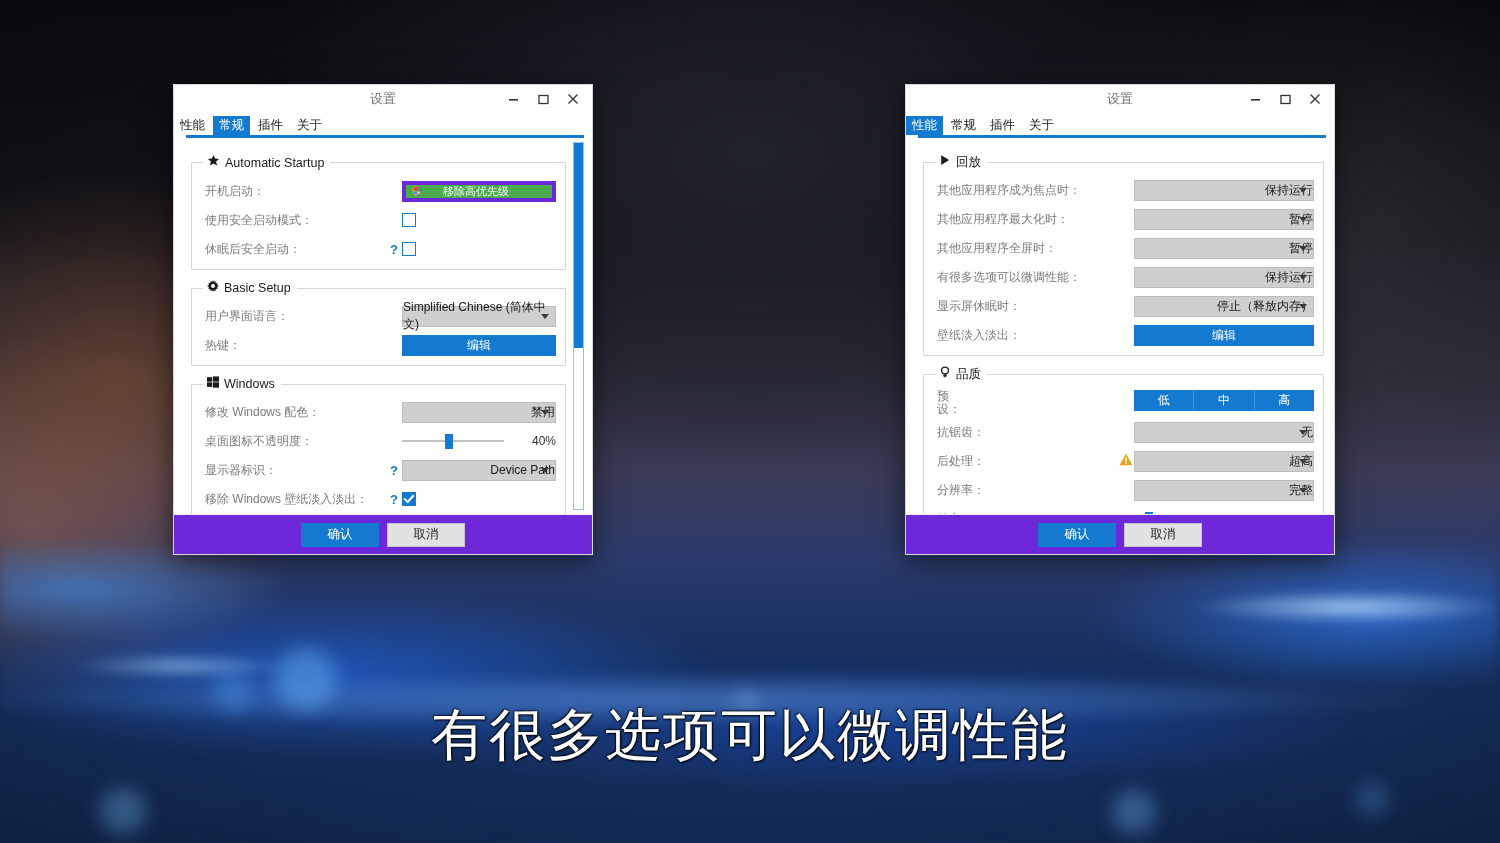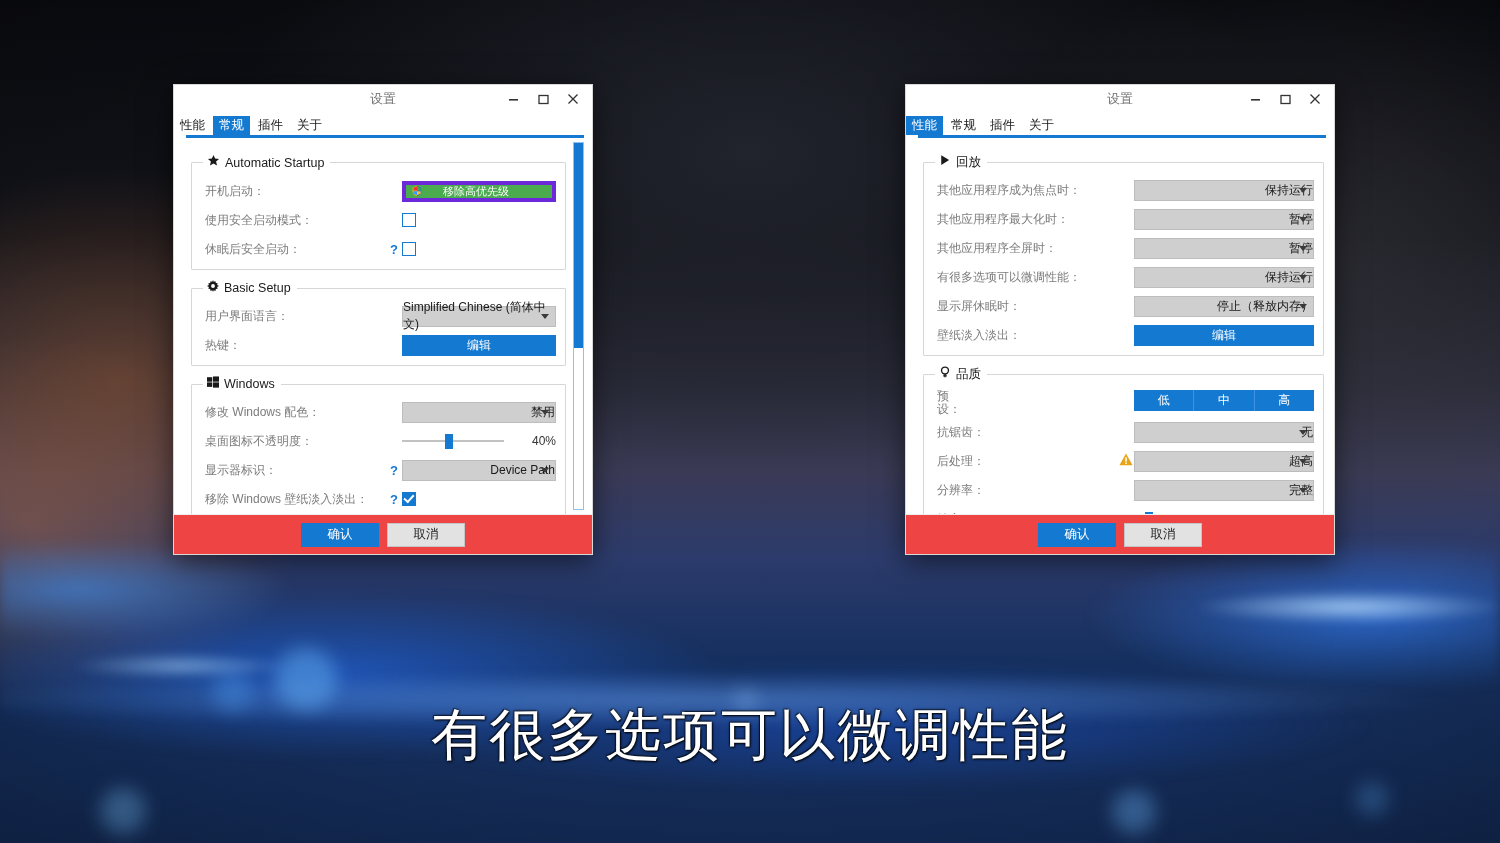--- a/index.html
+++ b/index.html
@@ -177,21 +177,21 @@
     border: 1px solid #8fc3ef; background: #ffffff;
   }
   .scroll-thumb {
     position: absolute; left: 0; right: 0; top: 0; height: 56%;
     background: #1479d1;
   }
 
   
   .dlg-footer {
     flex: none; height: 40px; display: flex; align-items: center;
-    justify-content: center; gap: 8px; background: #ef4444;
+    justify-content: center; gap: 8px; background: #6d28d9;
     border-top: 1px solid #eee;
   }
   .foot-btn {
     width: 78px; height: 24px; font-size: 12.5px; display: flex;
     align-items: center; justify-content: center; font-family: inherit;
     border: 1px solid #c4c4c4; background: #e2e2e2; color: #1a1a1a;
   }
   .foot-btn.primary { background: #1479d1; border-color: #1479d1; color: #ffffff; }
 </style>
 </head>

